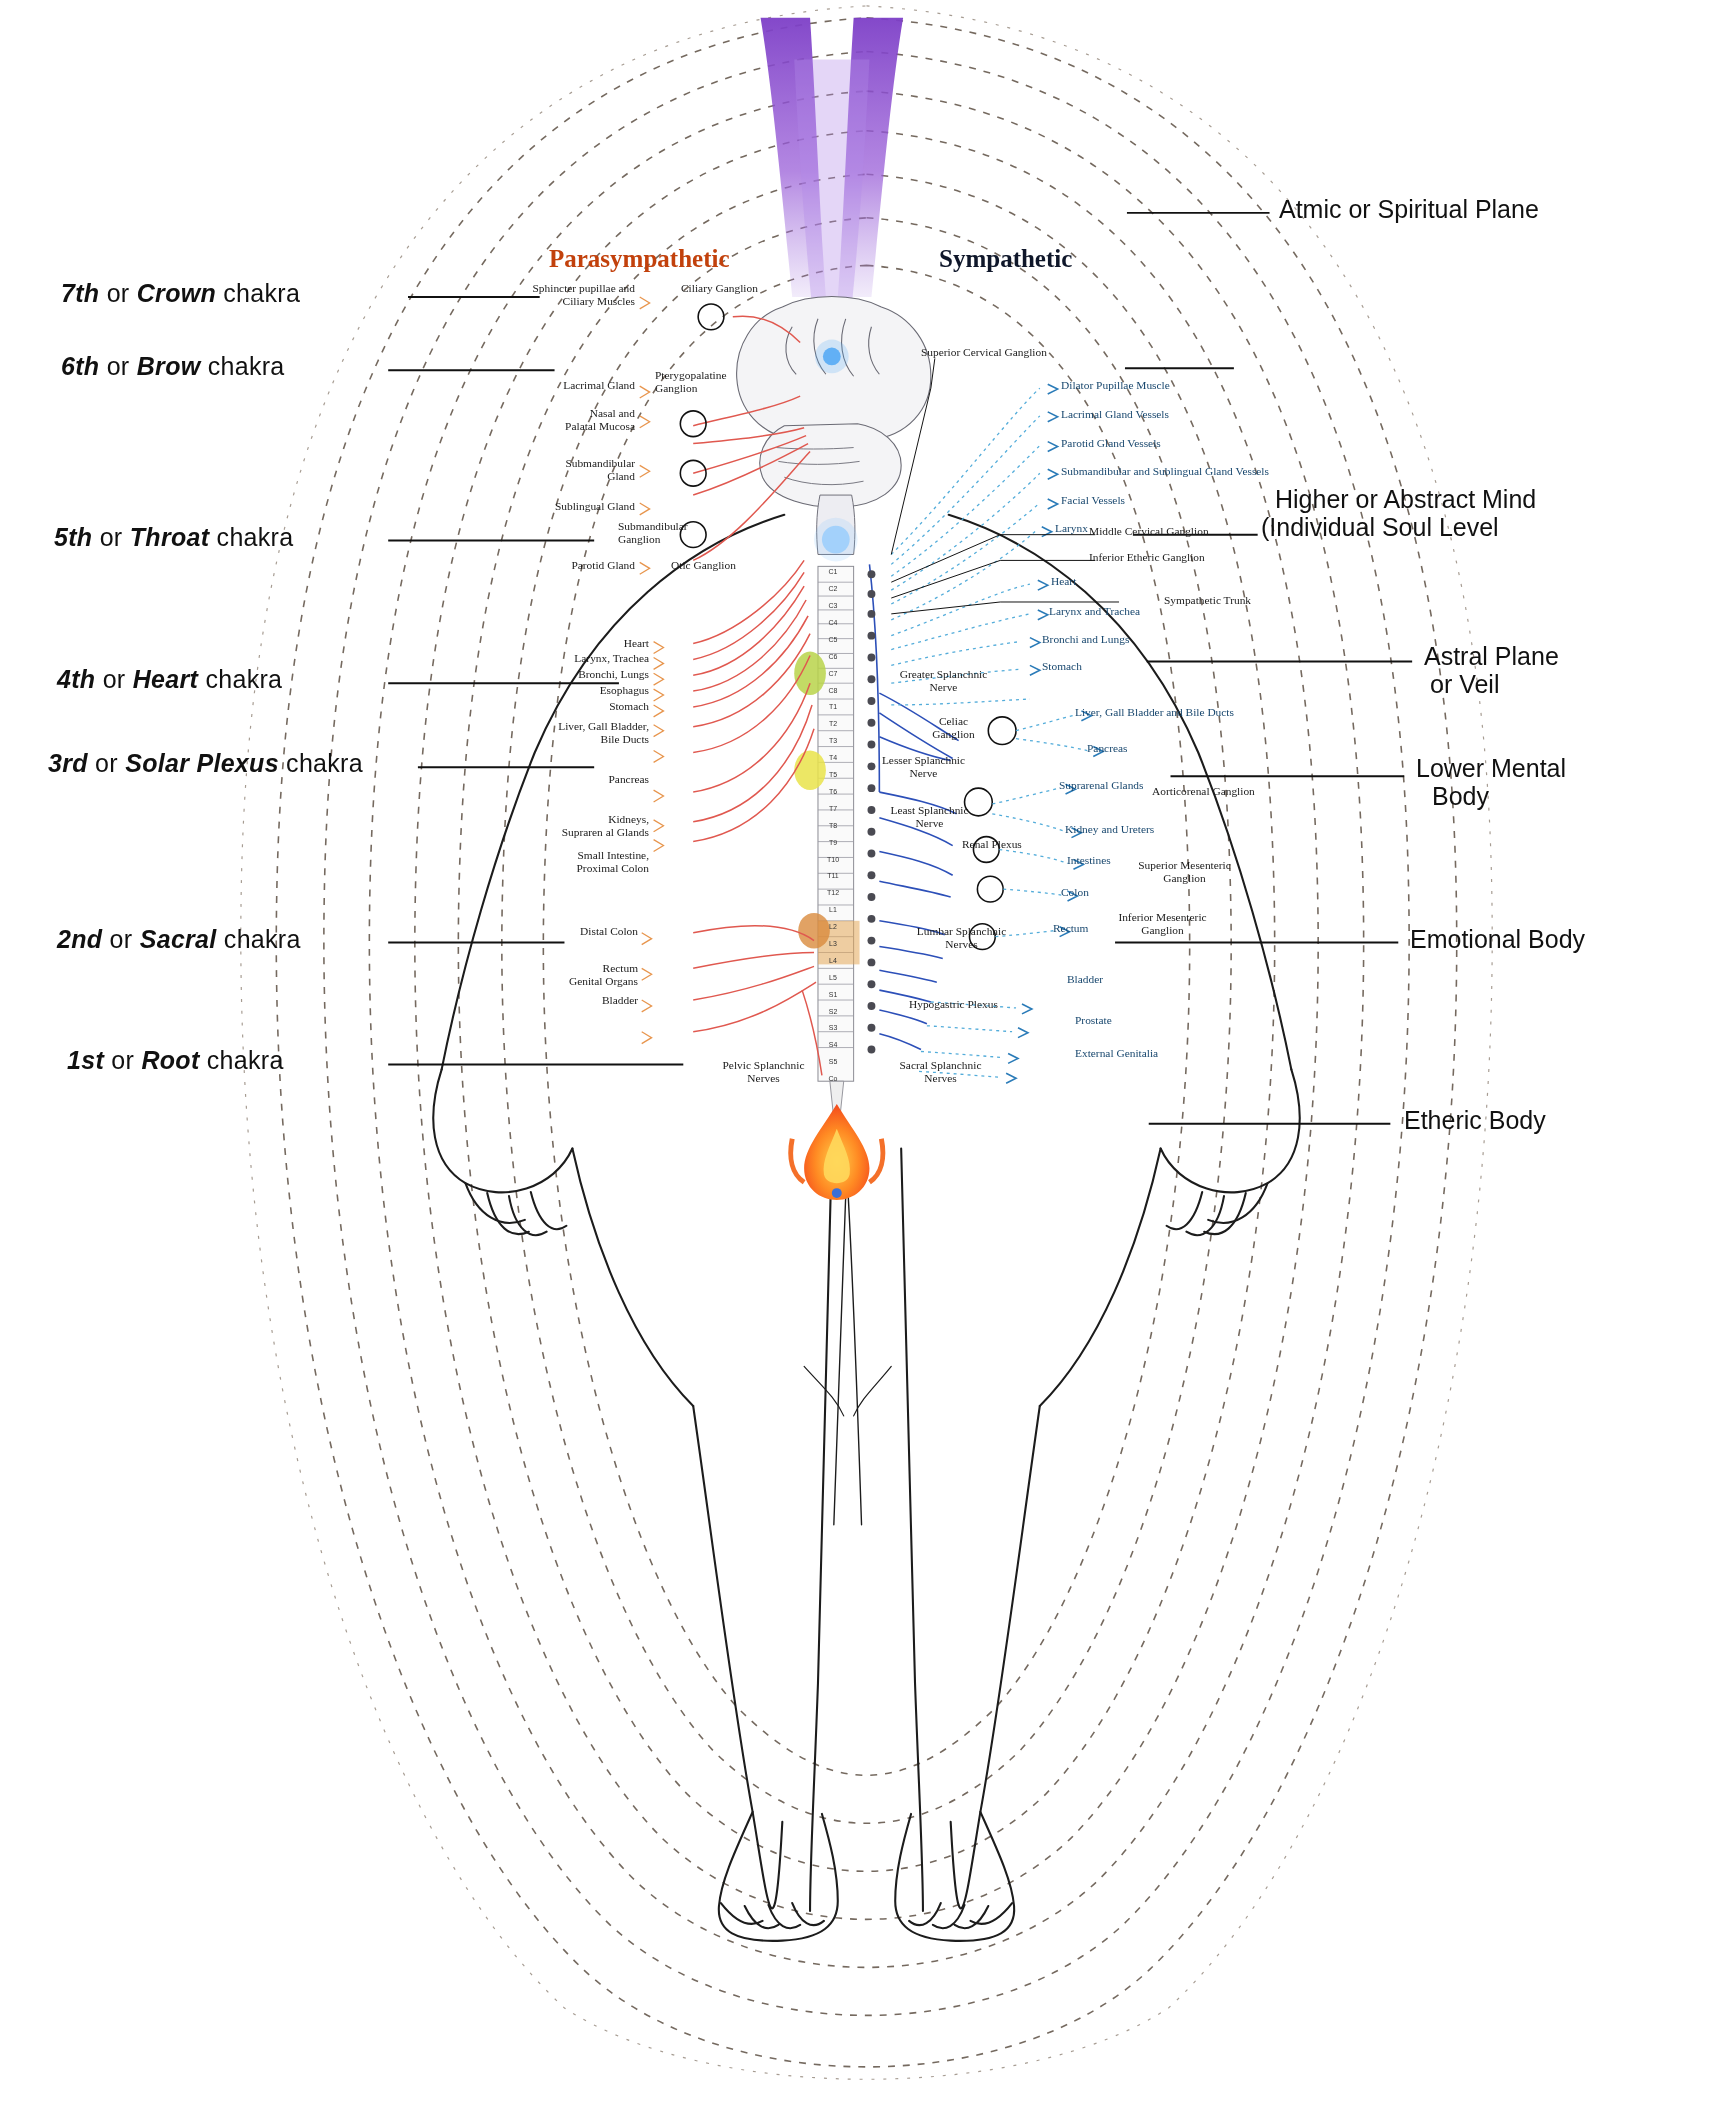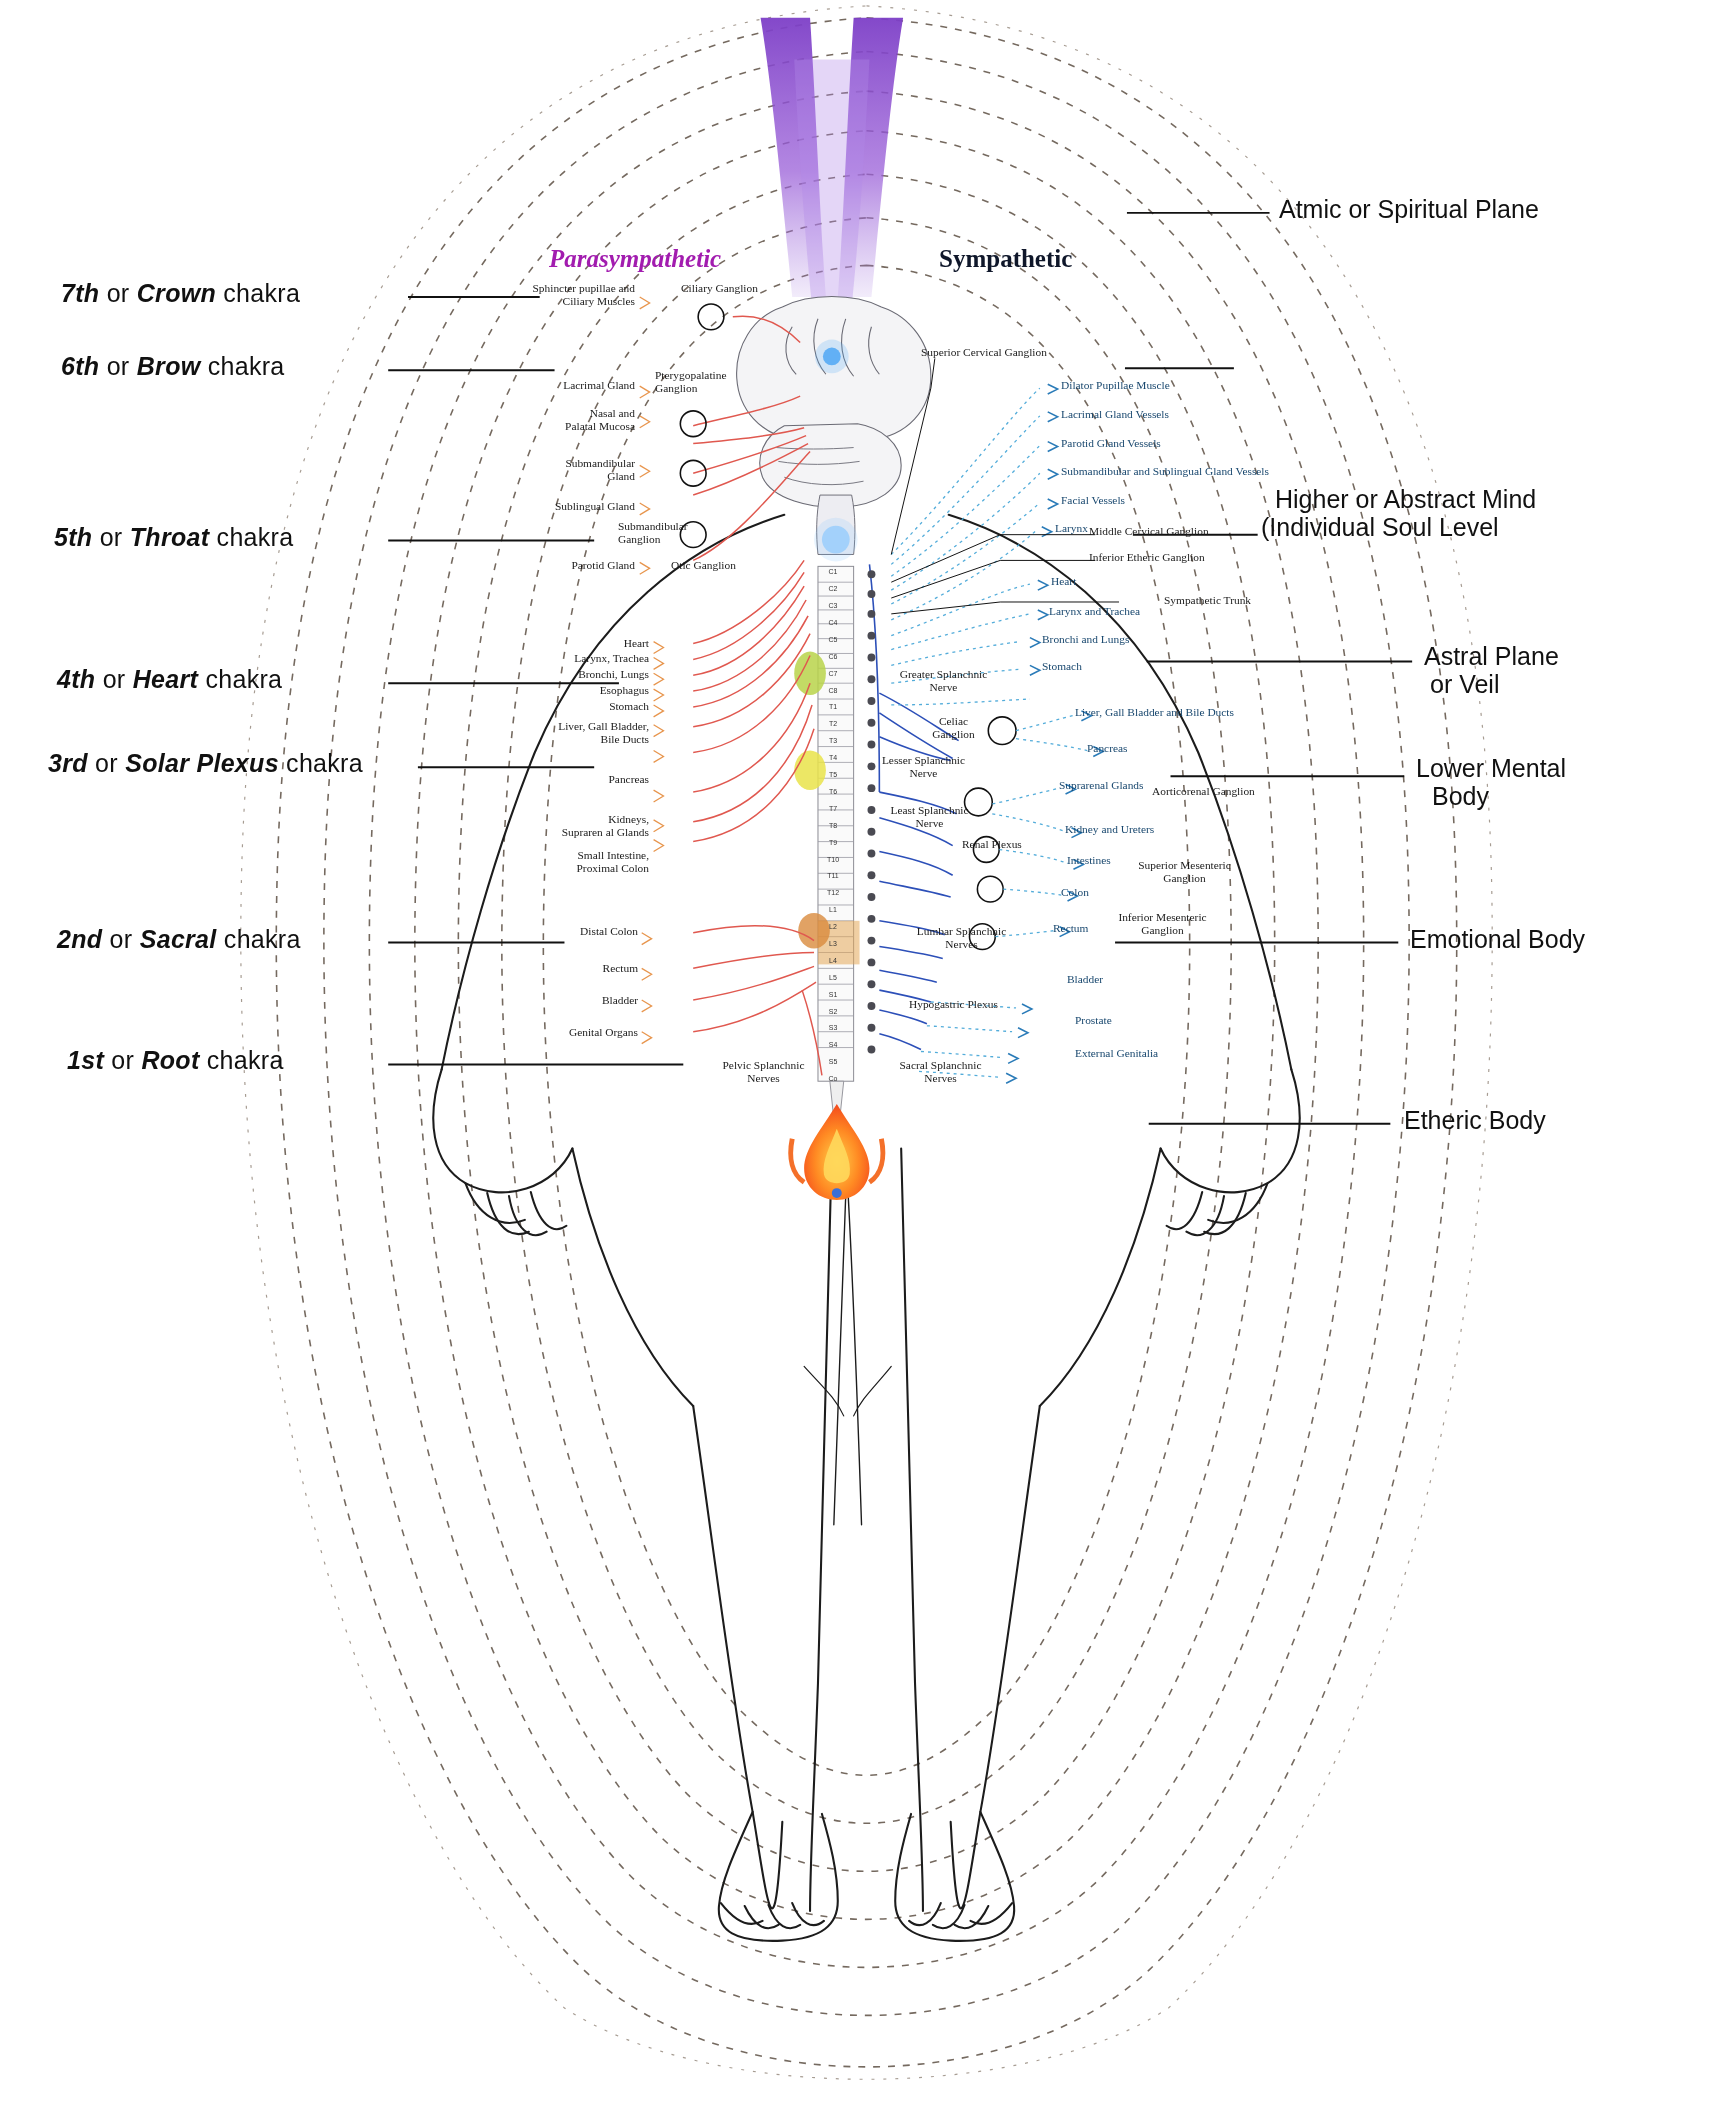--- a/index.html
+++ b/index.html
@@ -49,21 +49,21 @@
   }
 
   
   .col-head {
     position: absolute;
     font-family: "Liberation Serif", serif;
     font-size: 25px;
     font-weight: bold;
     white-space: nowrap;
   }
-  #head-para { color: #a21caf; font-style: italic; }
+  #head-para { color: #c2410c; }
   #head-symp { color: #0f172a; }
 
   
   .anat {
     position: absolute;
     font-family: "Liberation Serif", serif;
     font-size: 11.4px;
     color: #1a1a1a;
     white-space: nowrap;
     line-height: 1.12;
@@ -450,21 +450,21 @@
   <div class="anat r" style="left:396px; top:684px; width:253px;">Esophagus</div>
   <div class="anat r" style="left:396px; top:700px; width:253px;">Stomach</div>
   <div class="anat r" style="left:396px; top:720px; width:253px;">Liver, Gall Bladder,<br>Bile Ducts</div>
   <div class="anat r" style="left:396px; top:773px; width:253px;">Pancreas</div>
   <div class="anat r" style="left:396px; top:813px; width:253px;">Kidneys,<br>Supraren al Glands</div>
   <div class="anat r" style="left:396px; top:849px; width:253px;">Small Intestine,<br>Proximal Colon</div>
 
   <div class="anat r" style="left:396px; top:925px; width:242px;">Distal Colon</div>
   <div class="anat r" style="left:396px; top:962px; width:242px;">Rectum</div>
   <div class="anat r" style="left:396px; top:994px; width:242px;">Bladder</div>
-  <div class="anat r" style="left:396px; top:1026px; width:242px;">Genital Organs</div>
+  <div class="anat r" style="left:396px; top:975px; width:242px;">Genital Organs</div>
 
   <div class="anat" style="left:681px; top:282px;">Ciliary Ganglion</div>
   <div class="anat" style="left:655px; top:369px;">Pterygopalatine<br>Ganglion</div>
   <div class="anat" style="left:618px; top:520px;">Submandibular<br>Ganglion</div>
   <div class="anat" style="left:671px; top:559px;">Otic Ganglion</div>
   <div class="anat c" style="left:699px; top:1059px; width:129px;">Pelvic Splanchnic<br>Nerves</div>
 
   <div class="anat" style="left:921px; top:346px;">Superior Cervical Ganglion</div>
   <div class="anat" style="left:1089px; top:525px;">Middle Cervical Ganglion</div>
   <div class="anat" style="left:1089px; top:551px;">Inferior Etheric Ganglion</div>

